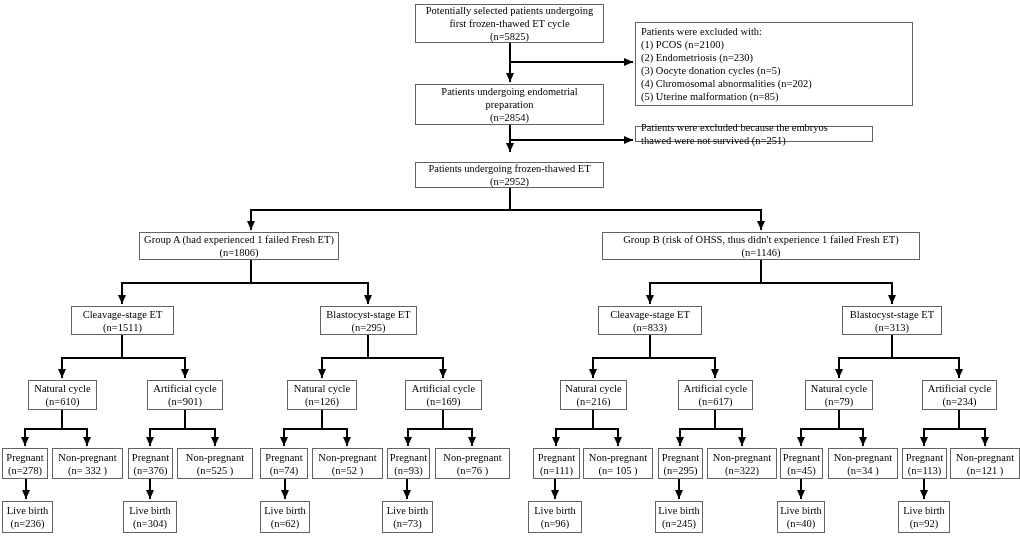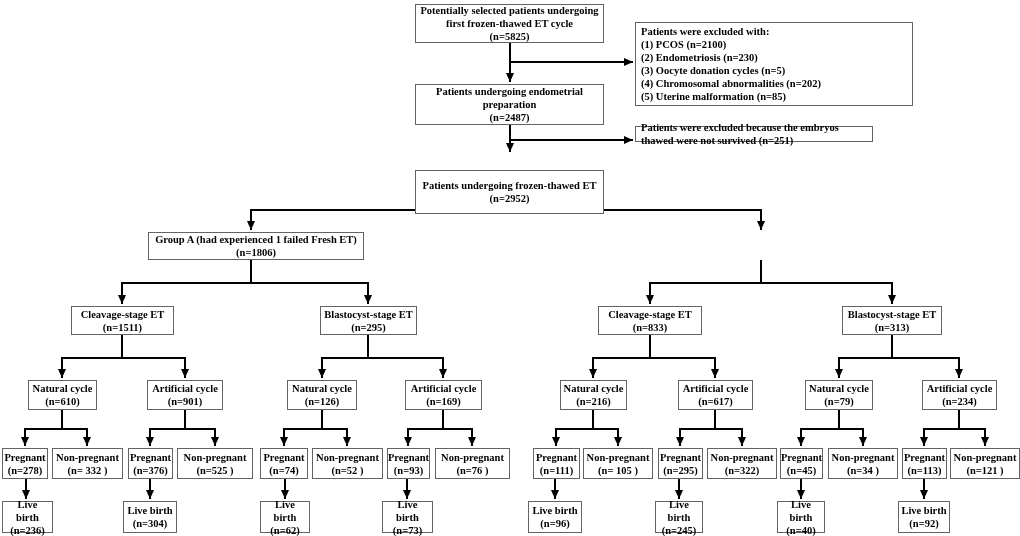--- a/index.html
+++ b/index.html
@@ -17,21 +17,20 @@
     border:1.3px solid #636363;
     background:#ffffff;
     display:flex;
     align-items:center;
     justify-content:center;
     text-align:center;
     white-space:pre-line;
     font-size:10.5px;
     line-height:13px;
     padding:0 2px;
-    font-weight:bold;
   }
   .box.left {
     justify-content:flex-start;
     text-align:left;
     padding-left:5px;
   }
   svg.arrows { position:absolute; left:0; top:0; }
   svg.arrows line { stroke:#000; stroke-width:2; }
   svg.arrows marker path { fill:#000; }
 </style>
@@ -170,28 +169,30 @@
 first frozen-thawed ET cycle
 (n=5825)</div>
   <div class="box left" style="left:635px;top:22px;width:278px;height:84px">Patients were excluded with:
 (1) PCOS (n=2100)
 (2) Endometriosis (n=230)
 (3) Oocyte donation cycles (n=5)
 (4) Chromosomal abnormalities (n=202)
 (5) Uterine malformation (n=85)</div>
   <div class="box" style="left:415px;top:84px;width:189px;height:41px">Patients undergoing endometrial
 preparation
-(n=2487)</div>
+(n=2854)</div>
   <div class="box left" style="left:635px;top:126px;width:238px;height:16px">Patients were excluded because the embryos
 thawed were not survived (n=251)</div>
-  <div class="box" style="left:415px;top:170px;width:189px;height:44px">Patients undergoing frozen-thawed  ET
+  <div class="box" style="left:415px;top:162px;width:189px;height:26px">Patients undergoing frozen-thawed  ET
 (n=2952)</div>
 
-  <div class="box" style="left:148px;top:232px;width:216px;height:28px">Group A (had experienced 1 failed Fresh ET)
+  <div class="box" style="left:139px;top:232px;width:200px;height:28px">Group A (had experienced 1 failed Fresh ET)
 (n=1806)</div>
+  <div class="box" style="left:602px;top:232px;width:318px;height:28px">Group B  (risk of OHSS, thus didn't experience 1 failed Fresh ET)
+(n=1146)</div>
 
   <div class="box" style="left:71px;top:306px;width:103px;height:29px">Cleavage-stage ET
 (n=1511)</div>
   <div class="box" style="left:320px;top:306px;width:97px;height:29px">Blastocyst-stage ET
 (n=295)</div>
   <div class="box" style="left:598px;top:306px;width:104px;height:29px">Cleavage-stage ET
 (n=833)</div>
   <div class="box" style="left:842px;top:306px;width:100px;height:29px">Blastocyst-stage ET
 (n=313)</div>
 

